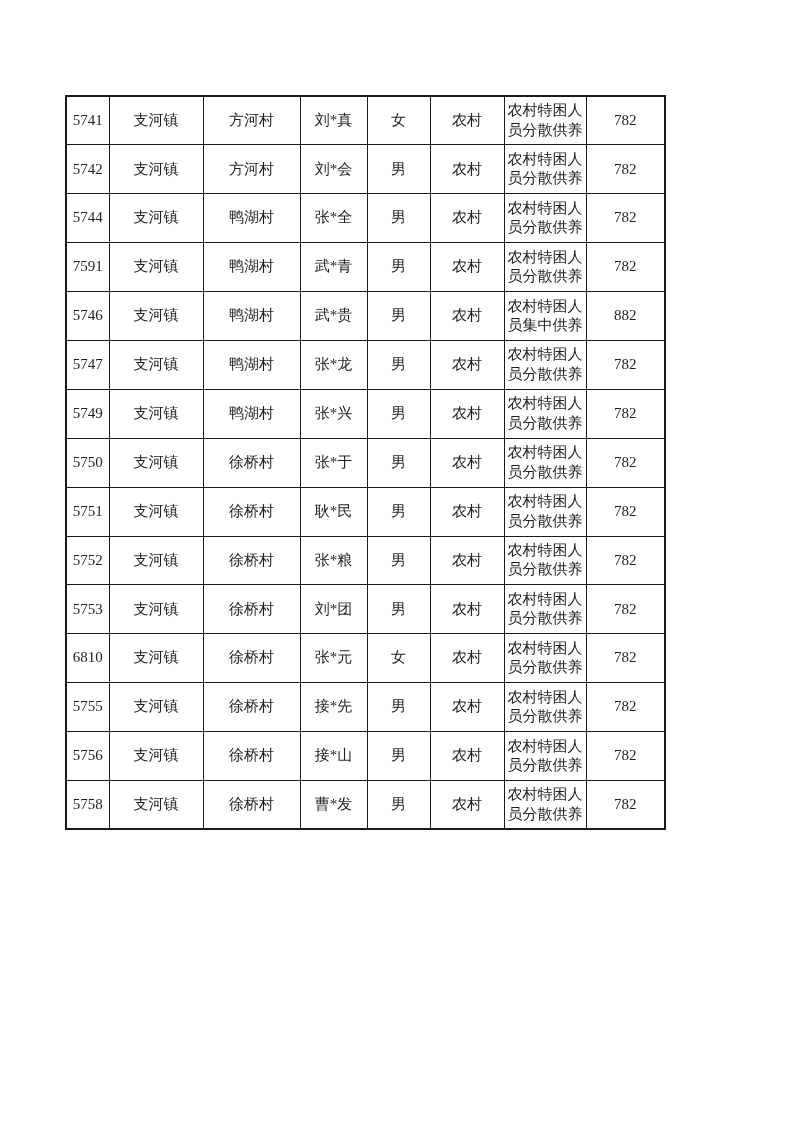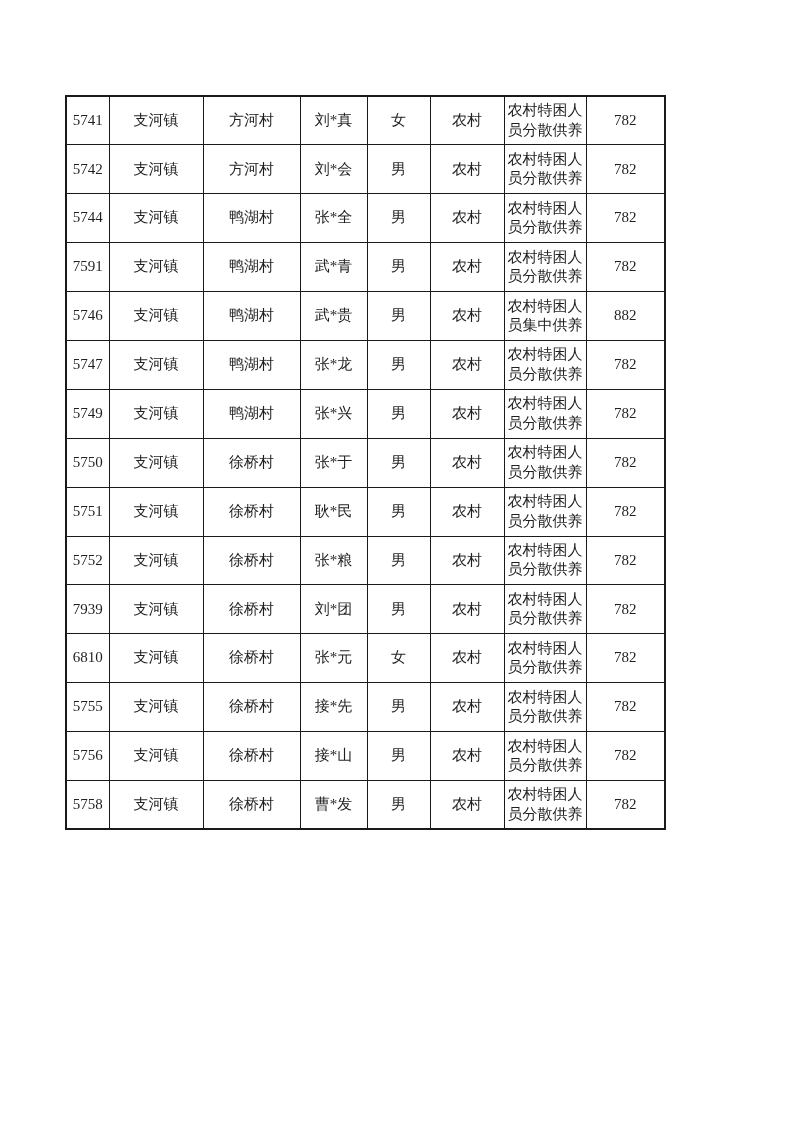--- a/index.html
+++ b/index.html
@@ -163,21 +163,21 @@
           <td>5752</td>
           <td>支河镇</td>
           <td>徐桥村</td>
           <td>张*粮</td>
           <td>男</td>
           <td>农村</td>
           <td>农村特困人员分散供养</td>
           <td>782</td>
         </tr>
         <tr>
-          <td>7939</td>
+          <td>5753</td>
           <td>支河镇</td>
           <td>徐桥村</td>
           <td>刘*团</td>
           <td>男</td>
           <td>农村</td>
           <td>农村特困人员分散供养</td>
           <td>782</td>
         </tr>
         <tr>
           <td>6810</td>

